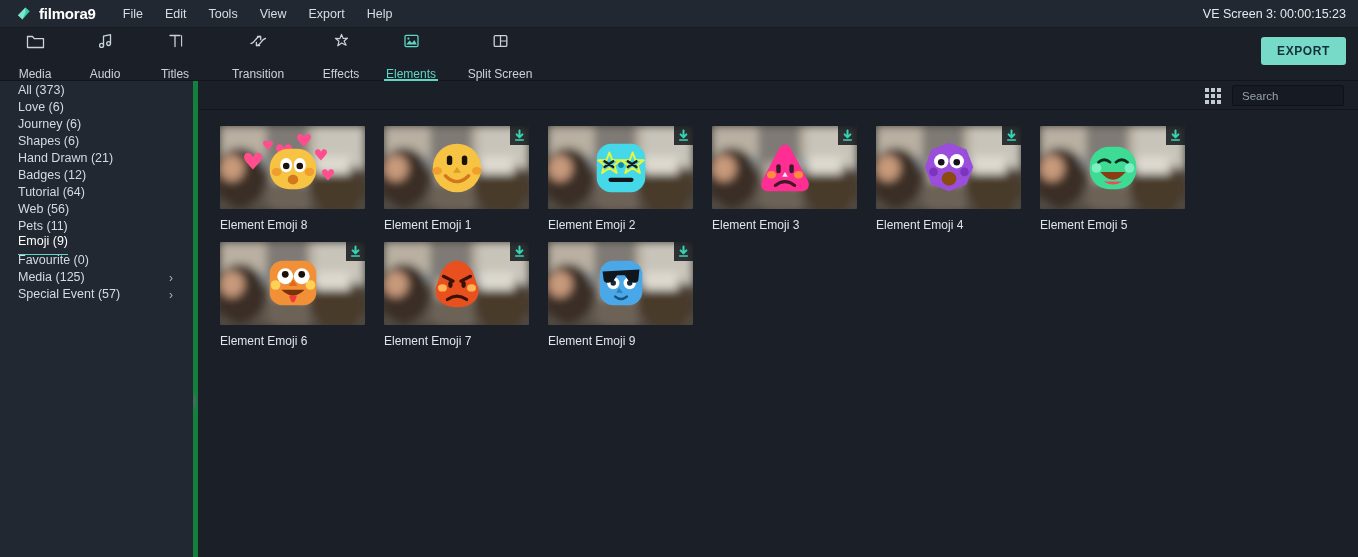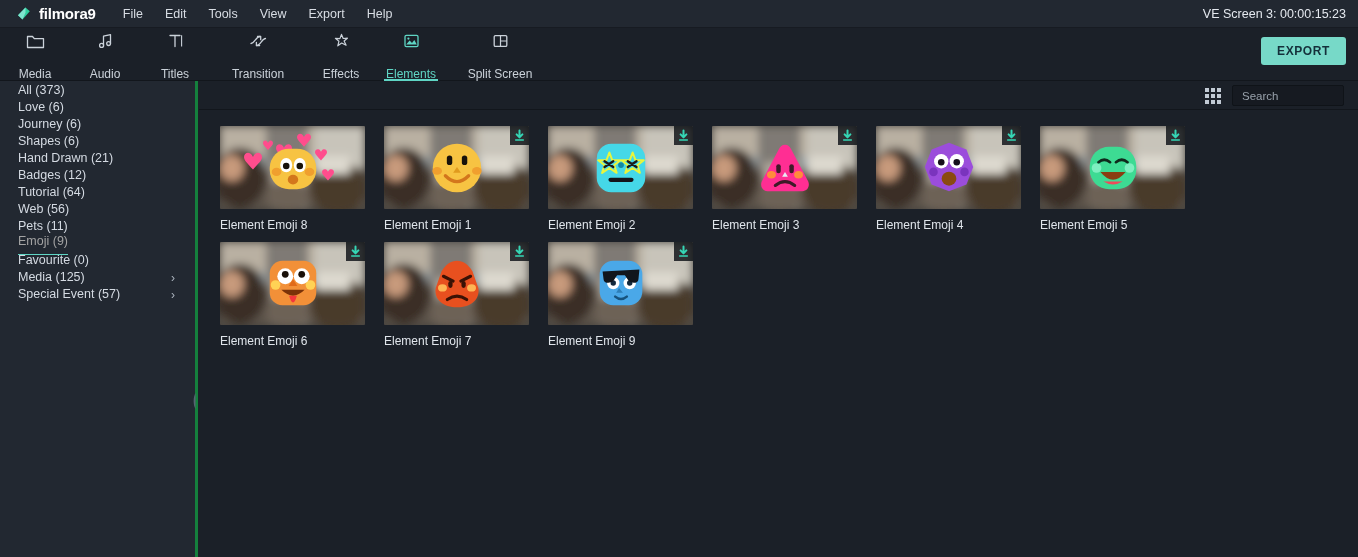--- a/index.html
+++ b/index.html
@@ -58,31 +58,31 @@
     position: absolute; right: 12px; top: 45%; transform: translateY(-50%);
     background: #77d9c8; color: #14303a; border: none; border-radius: 3px;
     font-size: 12px; font-weight: bold; letter-spacing: 0.6px;
     padding: 7px 16px; cursor: pointer; font-family: "Liberation Sans", sans-serif;
   }
 
   
   .sidebar {
     position: absolute; top: 81px; left: 0; width: 198px; height: 476px;
     background: #222831;
-    border-right: 3px solid #15803d;
+    border-right: 5px solid #15803d;
     padding-top: 1px;
   }
   .side-item {
     height: 17px; display: flex; align-items: center;
     color: #d4dae2; font-size: 12.5px; padding-left: 18px; cursor: default;
     position: relative; white-space: nowrap;
   }
   .side-item .si-label { line-height: 17px; }
   .side-item.selected .si-label {
-    color: #a3a3a3; border-bottom: 1px solid #5fd5c4; padding-bottom: 4px;
+    color: #ffffff; border-bottom: 1px solid #5fd5c4; padding-bottom: 4px;
   }
   .side-item .chev {
     position: absolute; right: 20px; color: #aab3bd; font-size: 12px; line-height: 1;
   }
   .collapse-handle {
     position: absolute; left: 190px; top: 310px; width: 7px; height: 20px;
     cursor: pointer;
   }
 
   

